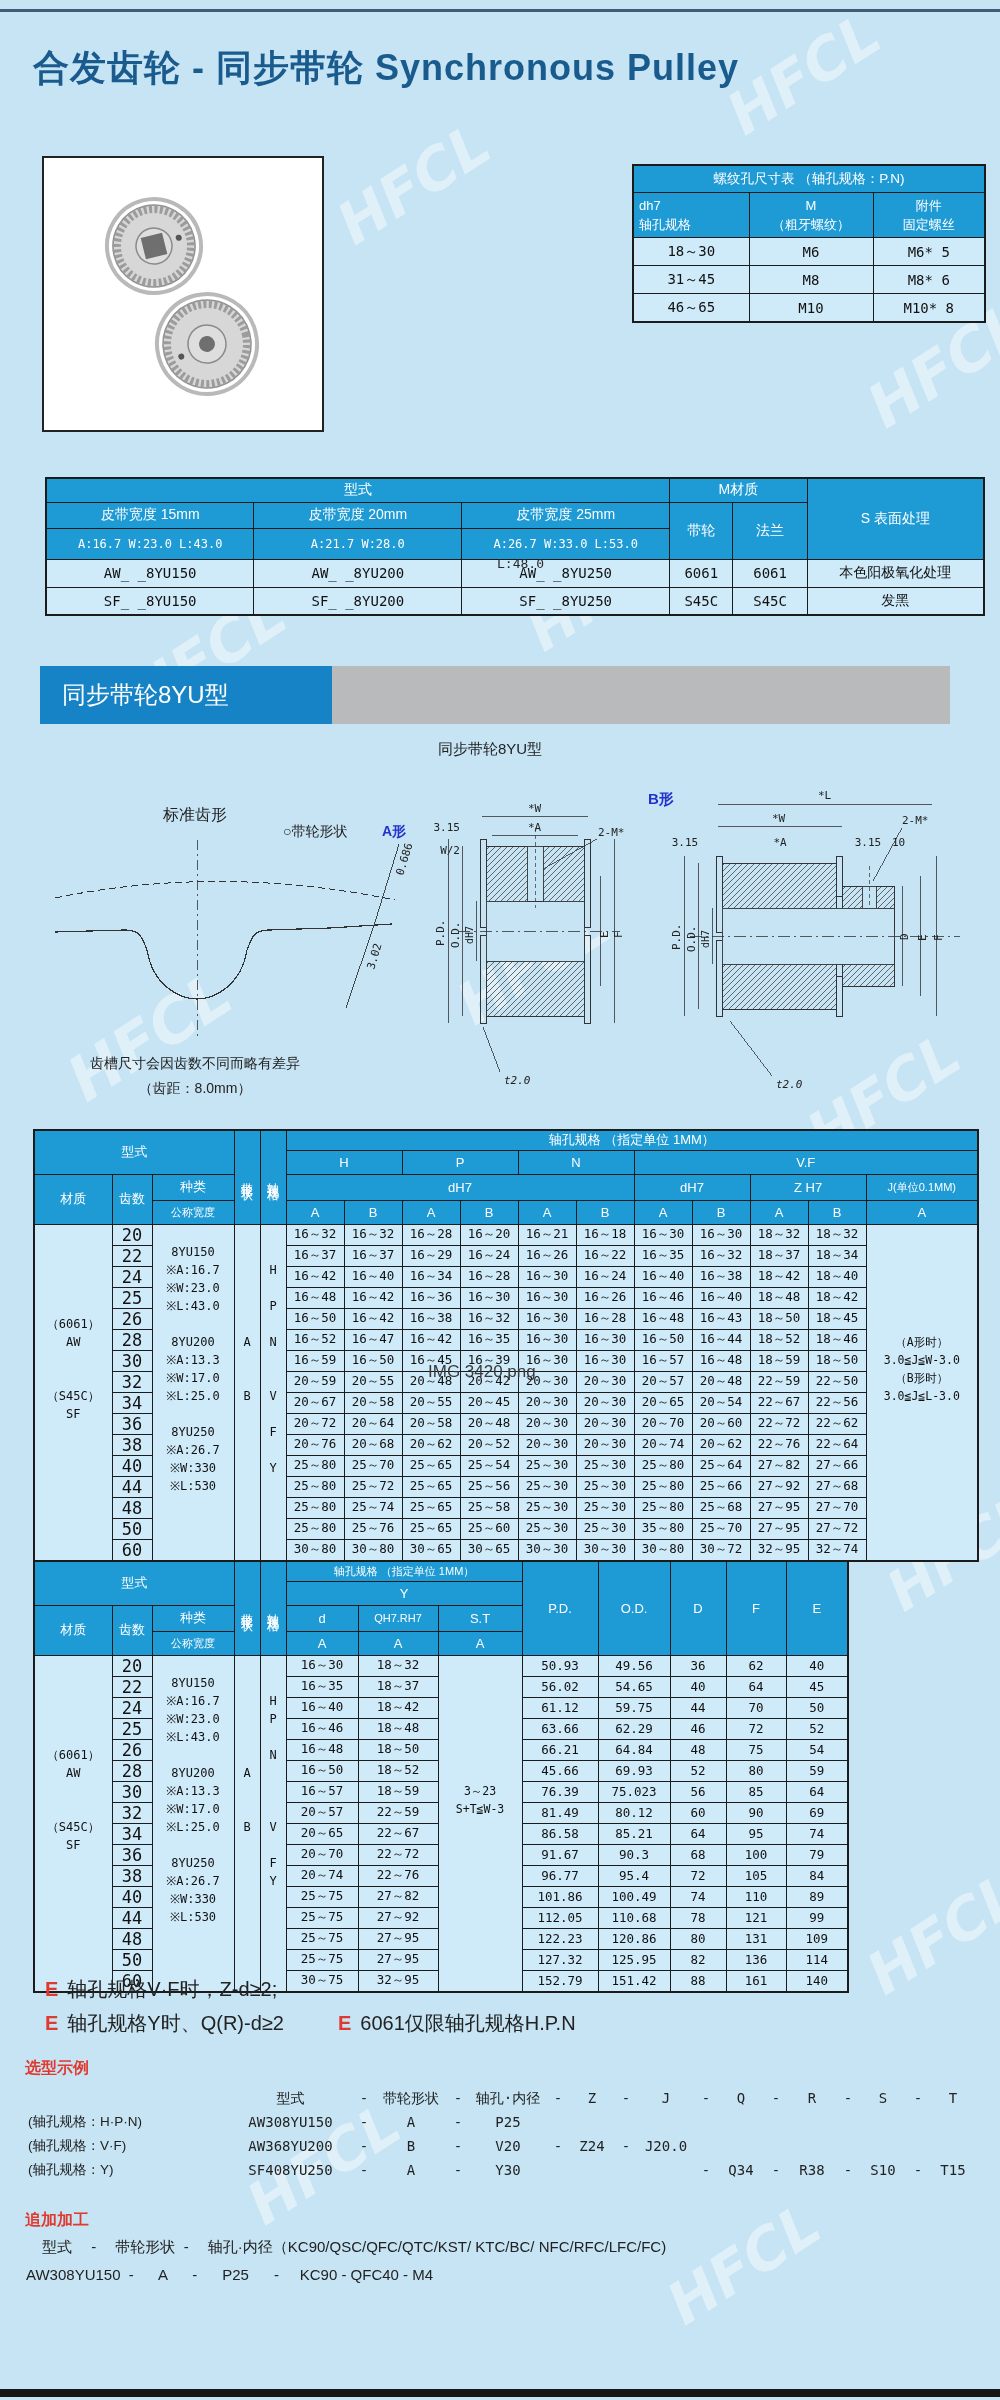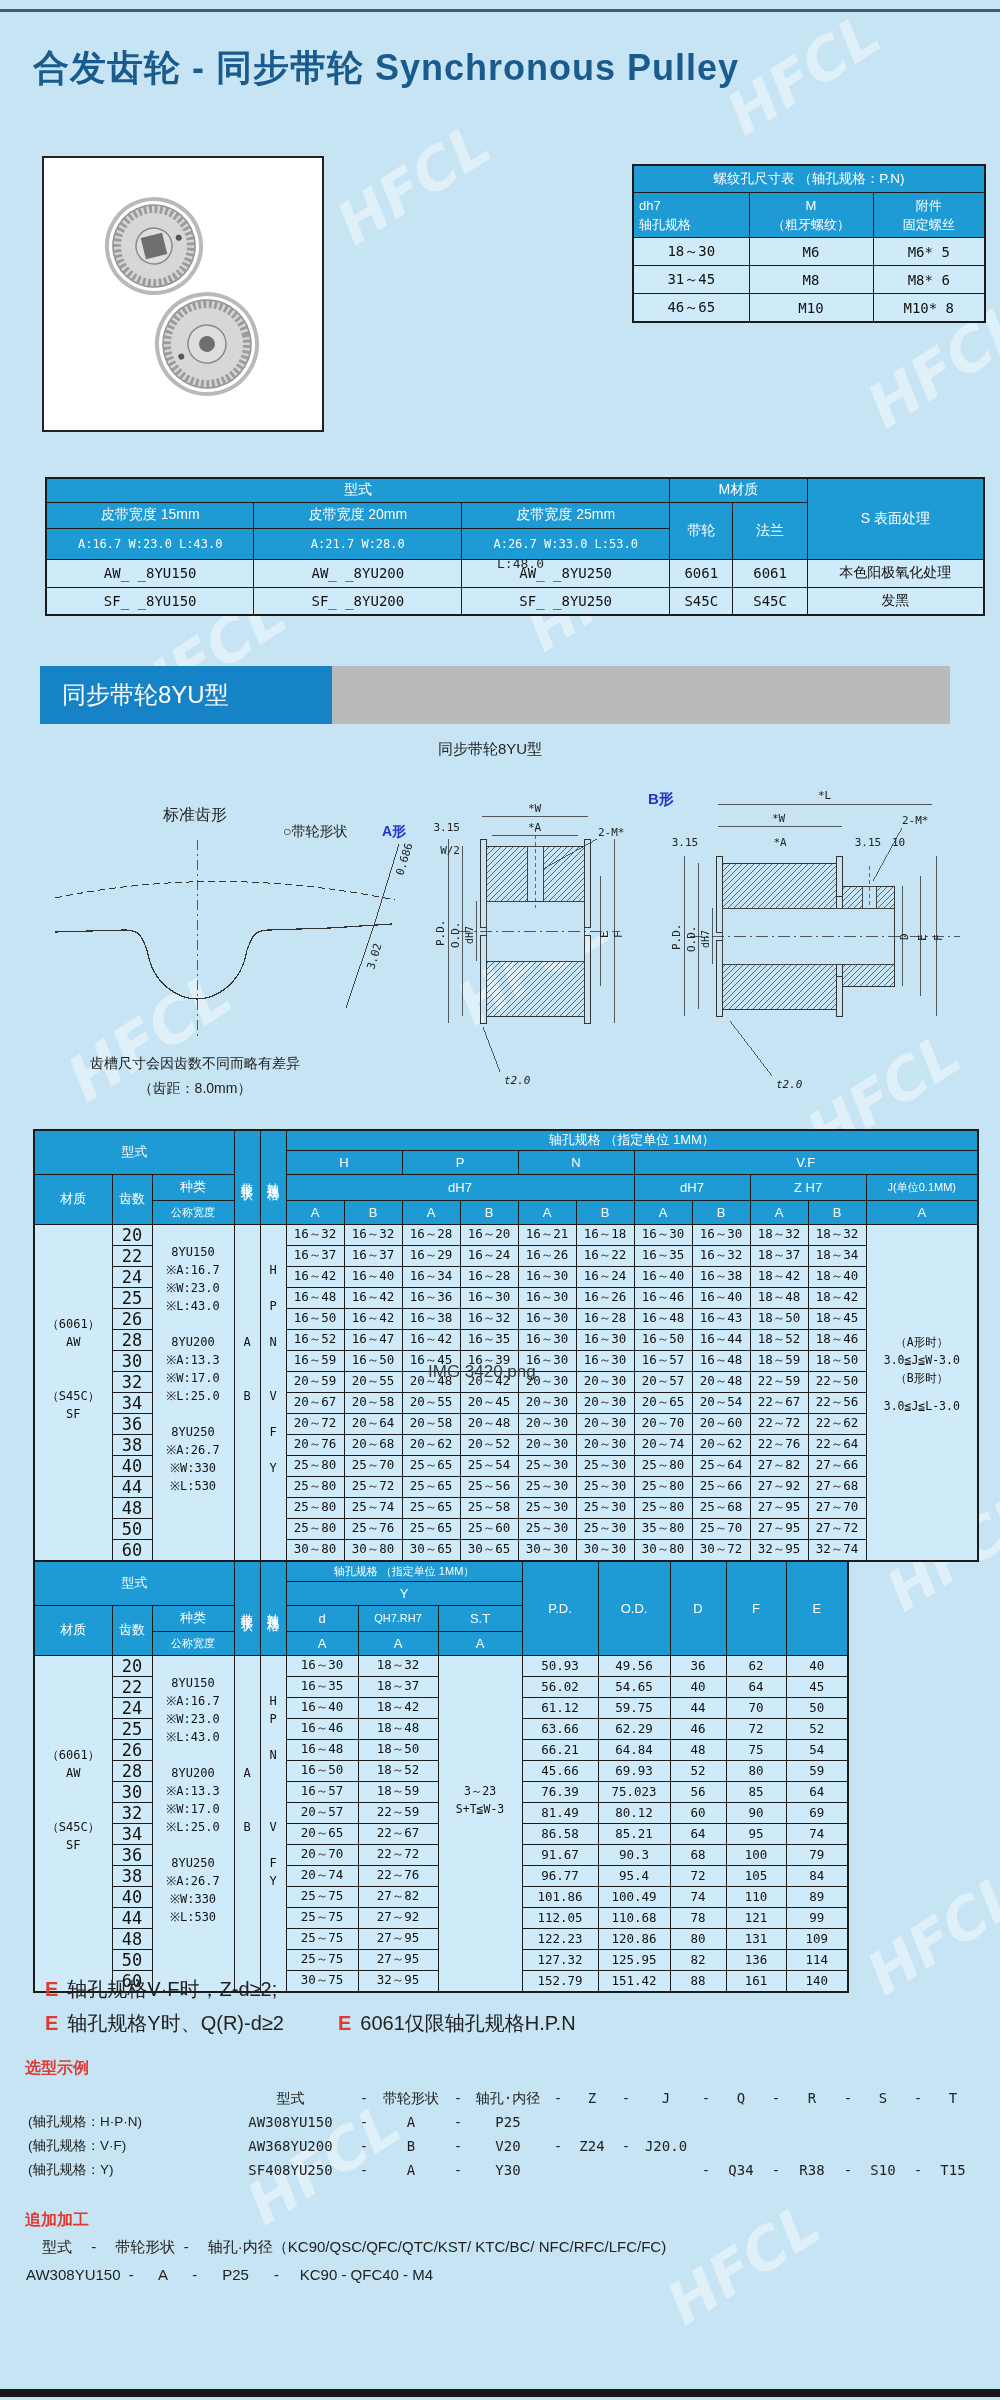--- a/index.html
+++ b/index.html
@@ -469,21 +469,21 @@
             <div class="lines">
               <div class="line" style="height: 18px; line-height: 18px;"></div>
               <div class="line" style="height: 18px; line-height: 18px;"></div>
               <div class="line" style="height: 18px; line-height: 18px;"></div>
               <div class="line" style="height: 18px; line-height: 18px;"></div>
               <div class="line" style="height: 18px; line-height: 18px;"></div>
               <div class="line" style="height: 18px; line-height: 18px;"></div>
               <div class="line" style="height: 18px; line-height: 18px;">（A形时）</div>
               <div class="line" style="height: 18px; line-height: 18px;">3.0≦J≦W-3.0</div>
               <div class="line" style="height: 18px; line-height: 18px;">（B形时）</div>
-              <div class="line" style="height: 18px; line-height: 18px; margin-top: 10px;">3.0≦J≦L-3.0</div>
+              <div class="line" style="height: 18px; line-height: 18px;">3.0≦J≦L-3.0</div>
               <div class="line" style="height: 18px; line-height: 18px;"></div>
               <div class="line" style="height: 18px; line-height: 18px;"></div>
               <div class="line" style="height: 18px; line-height: 18px;"></div>
               <div class="line" style="height: 18px; line-height: 18px;"></div>
               <div class="line" style="height: 18px; line-height: 18px;"></div>
               <div class="line" style="height: 18px; line-height: 18px;"></div>
             </div>
           </td>
         </tr>
         <tr>

